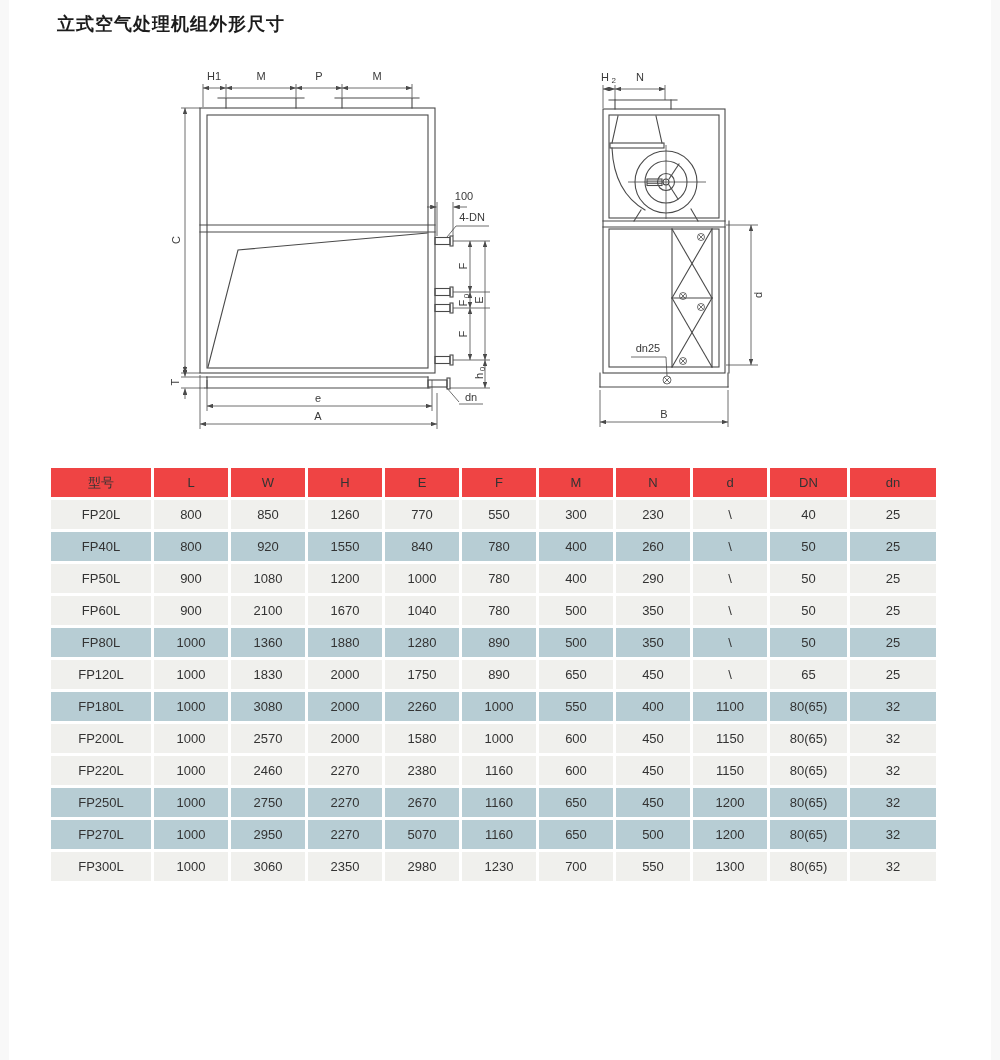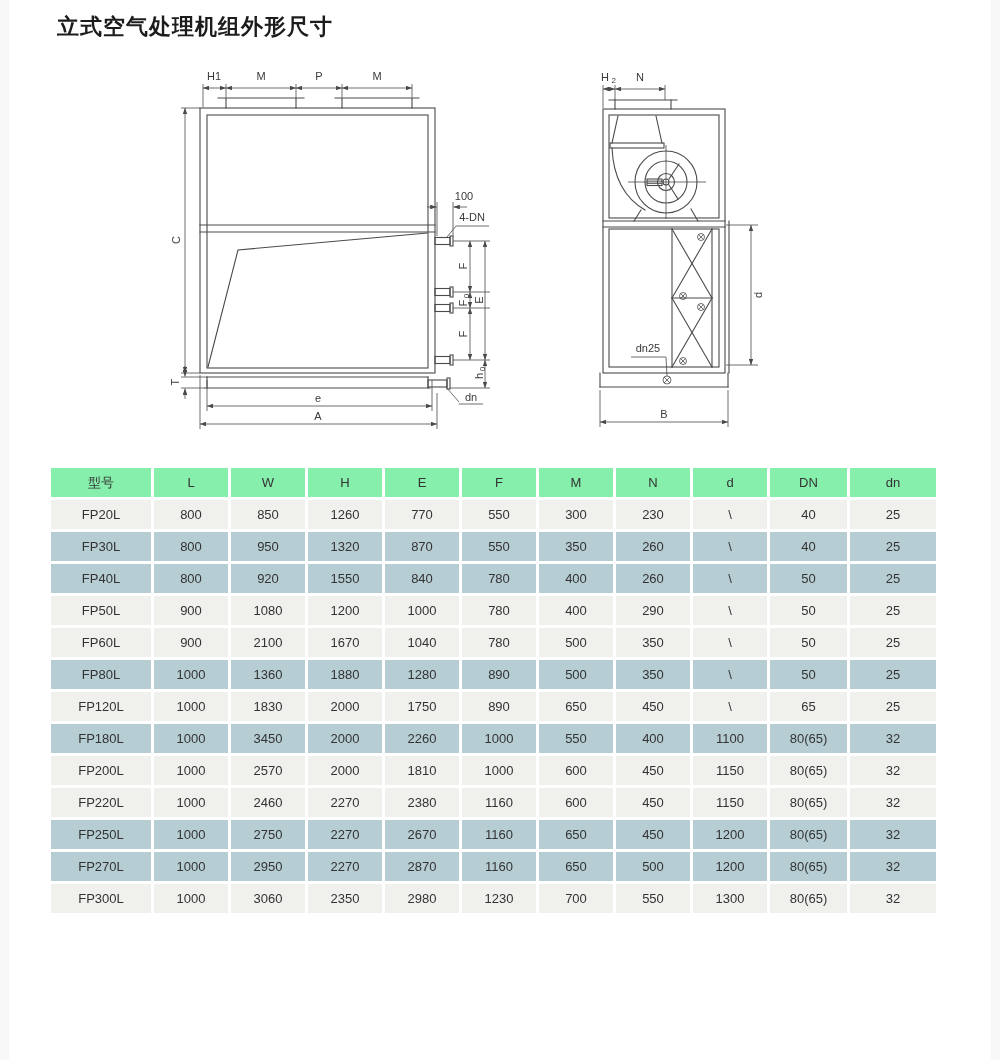--- a/index.html
+++ b/index.html
@@ -4,38 +4,38 @@
 <style>
   html,body{margin:0;padding:0;}
   body{
     width:1000px;height:1060px;position:relative;background:#ffffff;
     font-family:"Liberation Sans","DejaVu Sans",sans-serif;overflow:hidden;
   }
   .edge{position:absolute;top:0;width:9px;height:100%;background:#f8f8f8;}
   .edge.left{left:0;} .edge.right{right:0;}
   .title{
     position:absolute;left:57px;top:12px;margin:0;
-    font-size:22px;font-weight:700;color:#1c1c1c;letter-spacing:1px;
+    font-size:18px;font-weight:700;color:#1c1c1c;letter-spacing:1px;
   }
   svg{position:absolute;overflow:visible;}
   #front-svg{left:150px;top:60px;}
   #side-svg{left:565px;top:60px;}
   .dln{stroke:#4a4a4a;stroke-width:1.1;fill:none;stroke-linecap:square;}
   .dim{stroke:#4a4a4a;stroke-width:0.8;fill:none;}
   svg text{font-family:"Liberation Sans","DejaVu Sans",sans-serif;font-size:11px;fill:#3a3a3a;}
   svg text.sub{font-size:8px;}
   .spec-table{
     position:absolute;left:48px;top:465px;
     border-collapse:separate;border-spacing:3px;table-layout:fixed;background:#ffffff;
   }
   .spec-table th,.spec-table td{
     height:29px;padding:0;text-align:center;vertical-align:middle;
     font-size:13px;font-weight:400;color:#333333;background:#f0f0ed;white-space:nowrap;
   }
-  .spec-table th{background:#86efac;}
+  .spec-table th{background:#ef4444;}
   .spec-table tr.shaded td{background:#b7cdd4;}
 </style>
 </head>
 <body>
 
 <div class="edge left"></div>
 <div class="edge right"></div>
 
 <h1 class="title">立式空气处理机组外形尺寸</h1>
 
@@ -294,33 +294,20 @@
         <td>1260</td>
         <td>770</td>
         <td>550</td>
         <td>300</td>
         <td>230</td>
         <td>\</td>
         <td>40</td>
         <td>25</td>
       </tr>
       <tr class="shaded">
-        <td>FP30L</td>
-        <td>800</td>
-        <td>950</td>
-        <td>1320</td>
-        <td>870</td>
-        <td>550</td>
-        <td>350</td>
-        <td>260</td>
-        <td>\</td>
-        <td>40</td>
-        <td>25</td>
-      </tr>
-      <tr class="shaded">
         <td>FP40L</td>
         <td>800</td>
         <td>920</td>
         <td>1550</td>
         <td>840</td>
         <td>780</td>
         <td>400</td>
         <td>260</td>
         <td>\</td>
         <td>50</td>
@@ -374,36 +361,36 @@
         <td>890</td>
         <td>650</td>
         <td>450</td>
         <td>\</td>
         <td>65</td>
         <td>25</td>
       </tr>
       <tr class="shaded">
         <td>FP180L</td>
         <td>1000</td>
-        <td>3450</td>
+        <td>3080</td>
         <td>2000</td>
         <td>2260</td>
         <td>1000</td>
         <td>550</td>
         <td>400</td>
         <td>1100</td>
         <td>80(65)</td>
         <td>32</td>
       </tr>
       <tr>
         <td>FP200L</td>
         <td>1000</td>
         <td>2570</td>
         <td>2000</td>
-        <td>1810</td>
+        <td>1580</td>
         <td>1000</td>
         <td>600</td>
         <td>450</td>
         <td>1150</td>
         <td>80(65)</td>
         <td>32</td>
       </tr>
       <tr>
         <td>FP220L</td>
         <td>1000</td>
@@ -428,21 +415,21 @@
         <td>450</td>
         <td>1200</td>
         <td>80(65)</td>
         <td>32</td>
       </tr>
       <tr class="shaded">
         <td>FP270L</td>
         <td>1000</td>
         <td>2950</td>
         <td>2270</td>
-        <td>2870</td>
+        <td>5070</td>
         <td>1160</td>
         <td>650</td>
         <td>500</td>
         <td>1200</td>
         <td>80(65)</td>
         <td>32</td>
       </tr>
       <tr>
         <td>FP300L</td>
         <td>1000</td>

